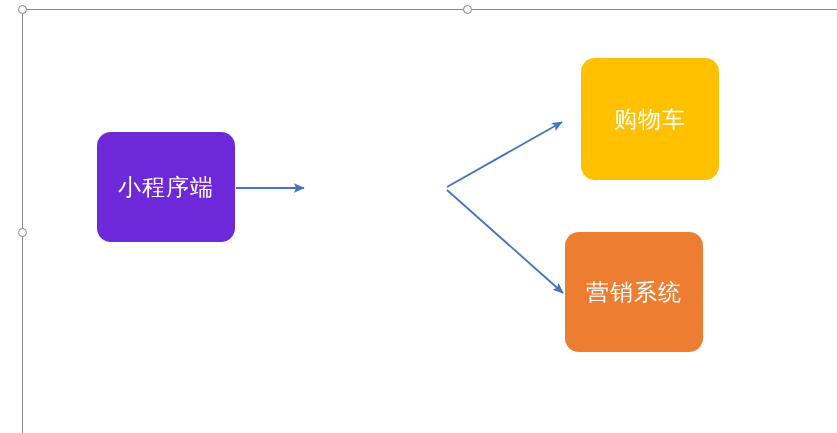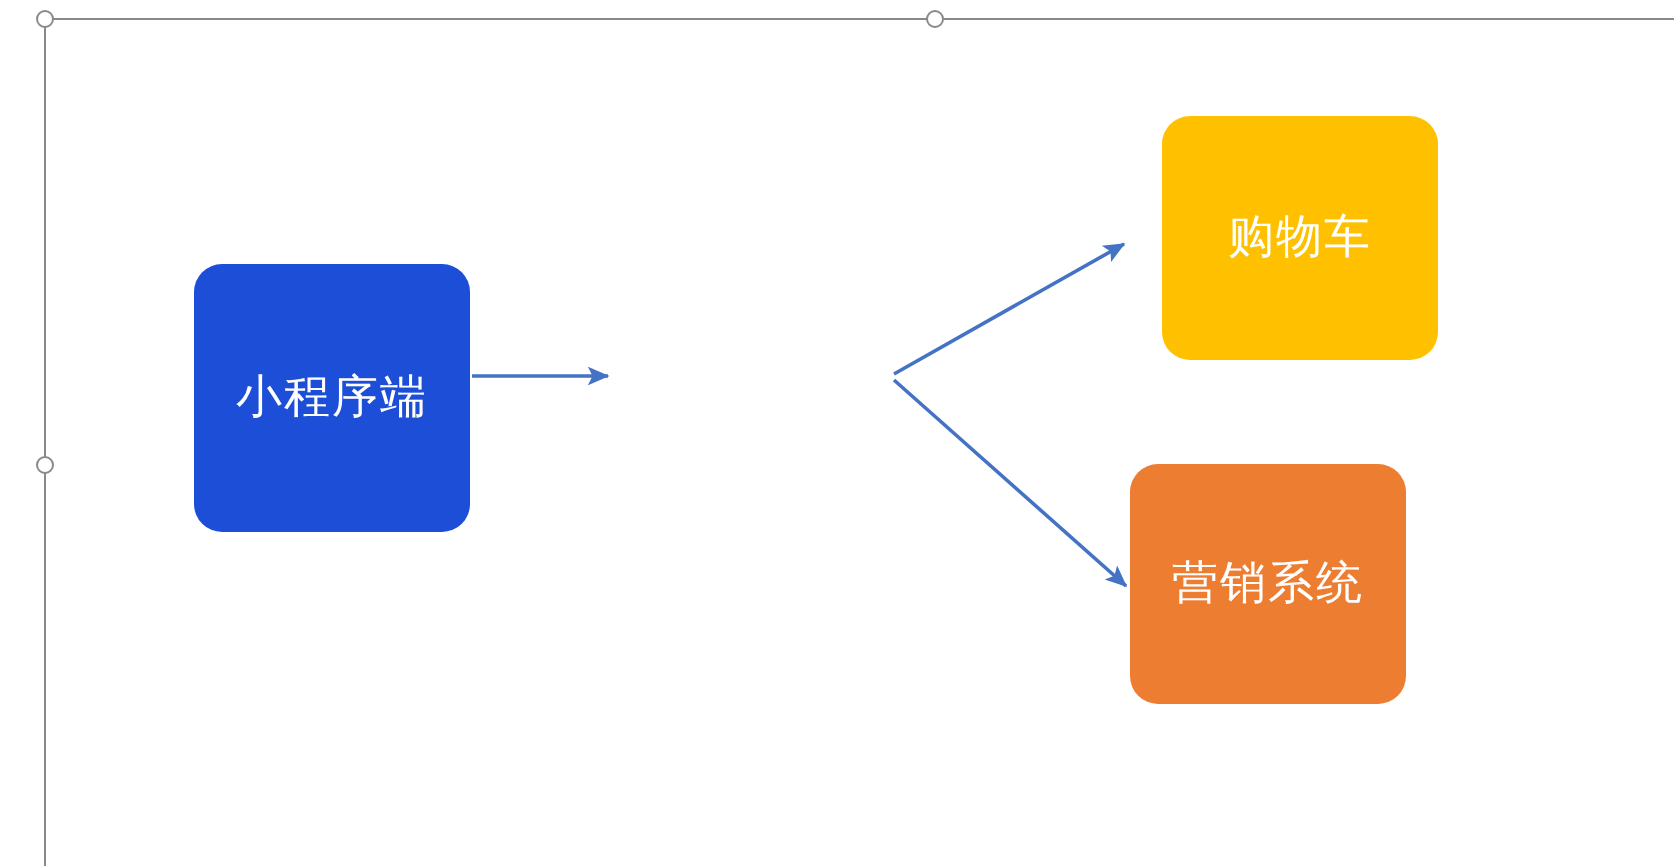--- a/index.html
+++ b/index.html
@@ -99,21 +99,21 @@
       </marker>
       <marker id="ah2" markerWidth="7" markerHeight="7" refX="5.6" refY="3" orient="auto" markerUnits="strokeWidth">
         <path d="M0,0.4 L6,3 L0,5.6 L1.3,3 Z" fill="#4472C4"></path>
       </marker>
     </defs>
     <line id="edge-0" stroke="#4472C4" stroke-width="1.8" marker-end="url(#ah0)" x1="236" y1="188" x2="304" y2="188"></line>
     <line id="edge-1" stroke="#4472C4" stroke-width="1.8" marker-end="url(#ah1)" x1="447" y1="187" x2="562" y2="122"></line>
     <line id="edge-2" stroke="#4472C4" stroke-width="1.8" marker-end="url(#ah2)" x1="447" y1="190" x2="563" y2="293"></line>
   </svg>
 
-  <div class="node" id="node-0" style="left: 97px; top: 132px; width: 138px; height: 134px; background: #1d4ed8; color: rgb(255, 255, 255);">
+  <div class="node" id="node-0" style="left: 97px; top: 132px; width: 138px; height: 110px; background: #6d28d9; color: rgb(255, 255, 255);">
     <span class="node-label">小程序端</span>
   </div>
 
 
   <div class="node" id="node-2" style="left: 565px; top: 58px; width: 138px; height: 122px; background: rgb(255, 192, 0); color: rgb(255, 255, 255); margin-left: 16px;">
     <span class="node-label">购物车</span>
   </div>
 
   <div class="node" id="node-3" style="left: 565px; top: 232px; width: 138px; height: 120px; background: rgb(237, 125, 49); color: rgb(255, 255, 255);">
     <span class="node-label">营销系统</span>

